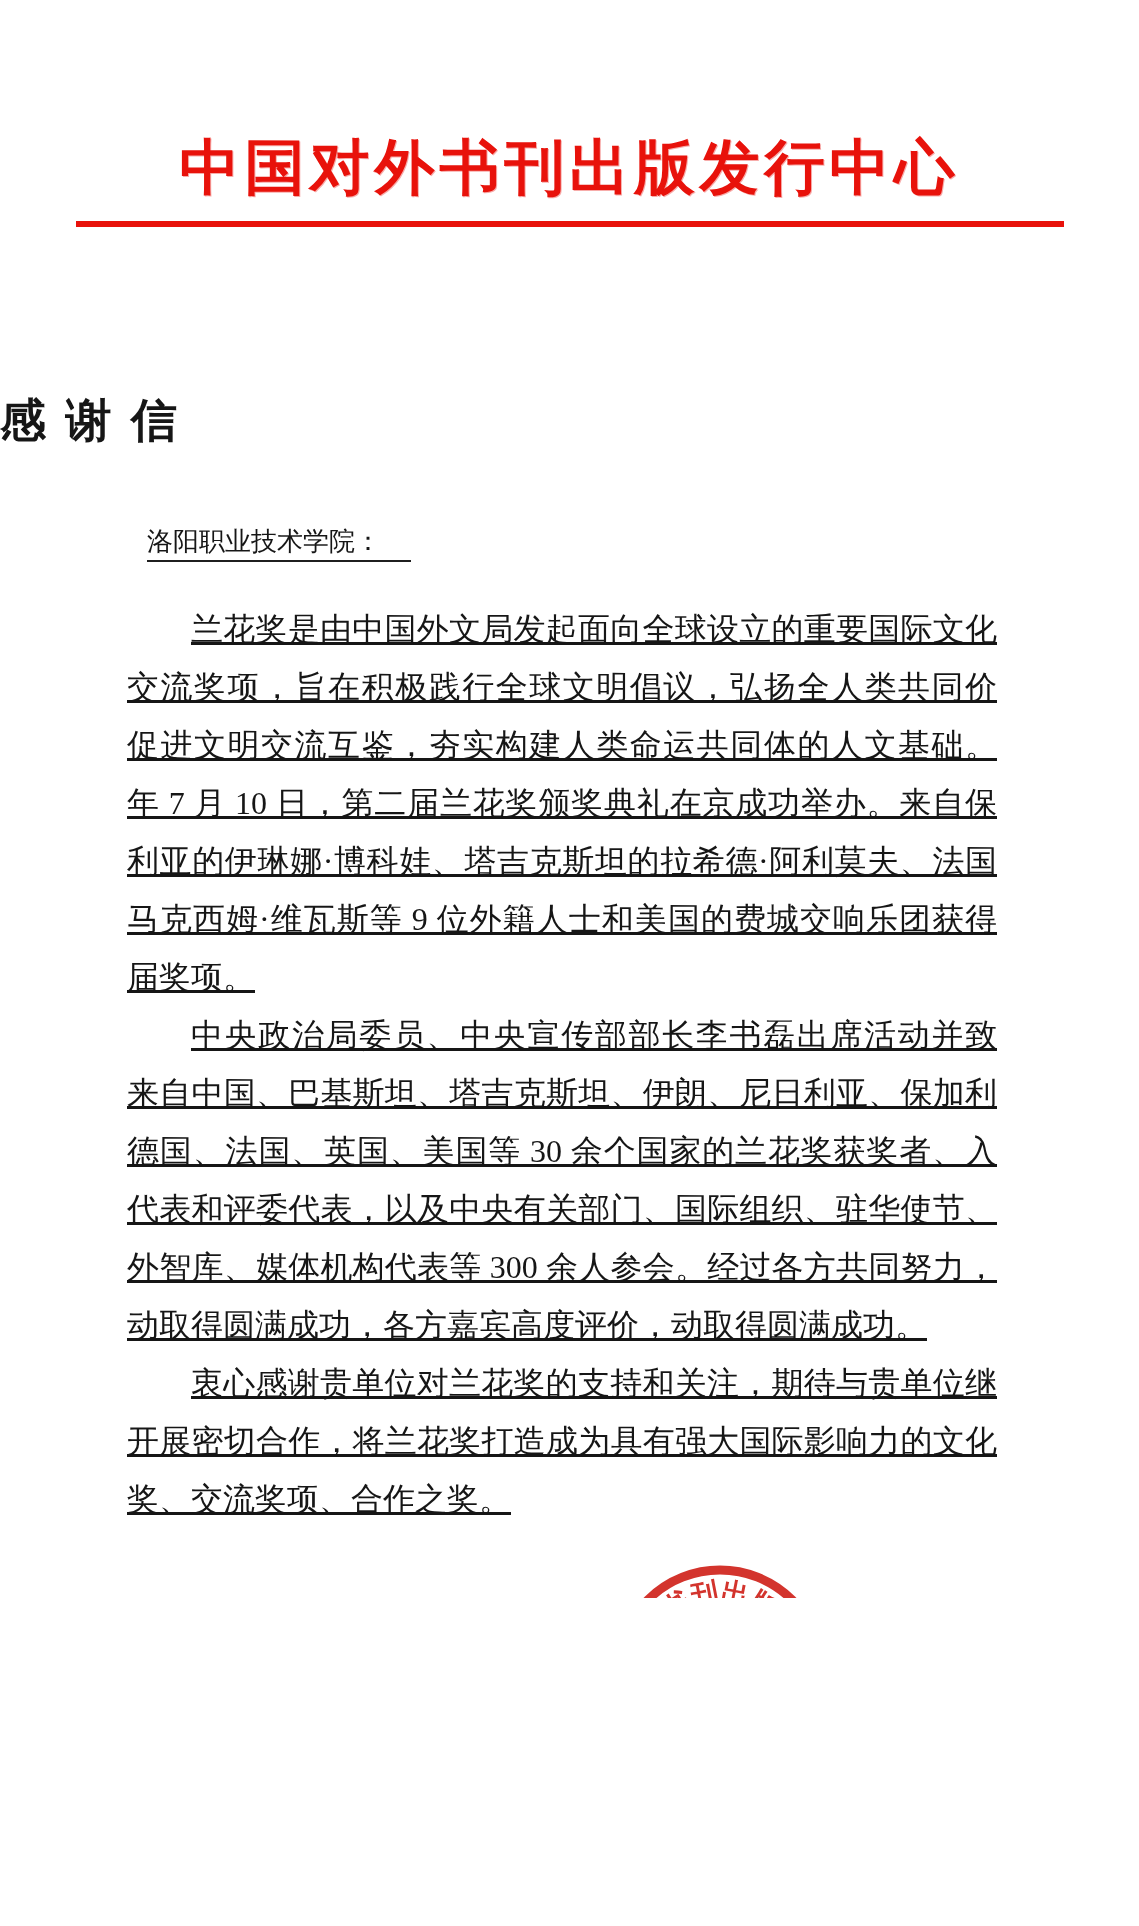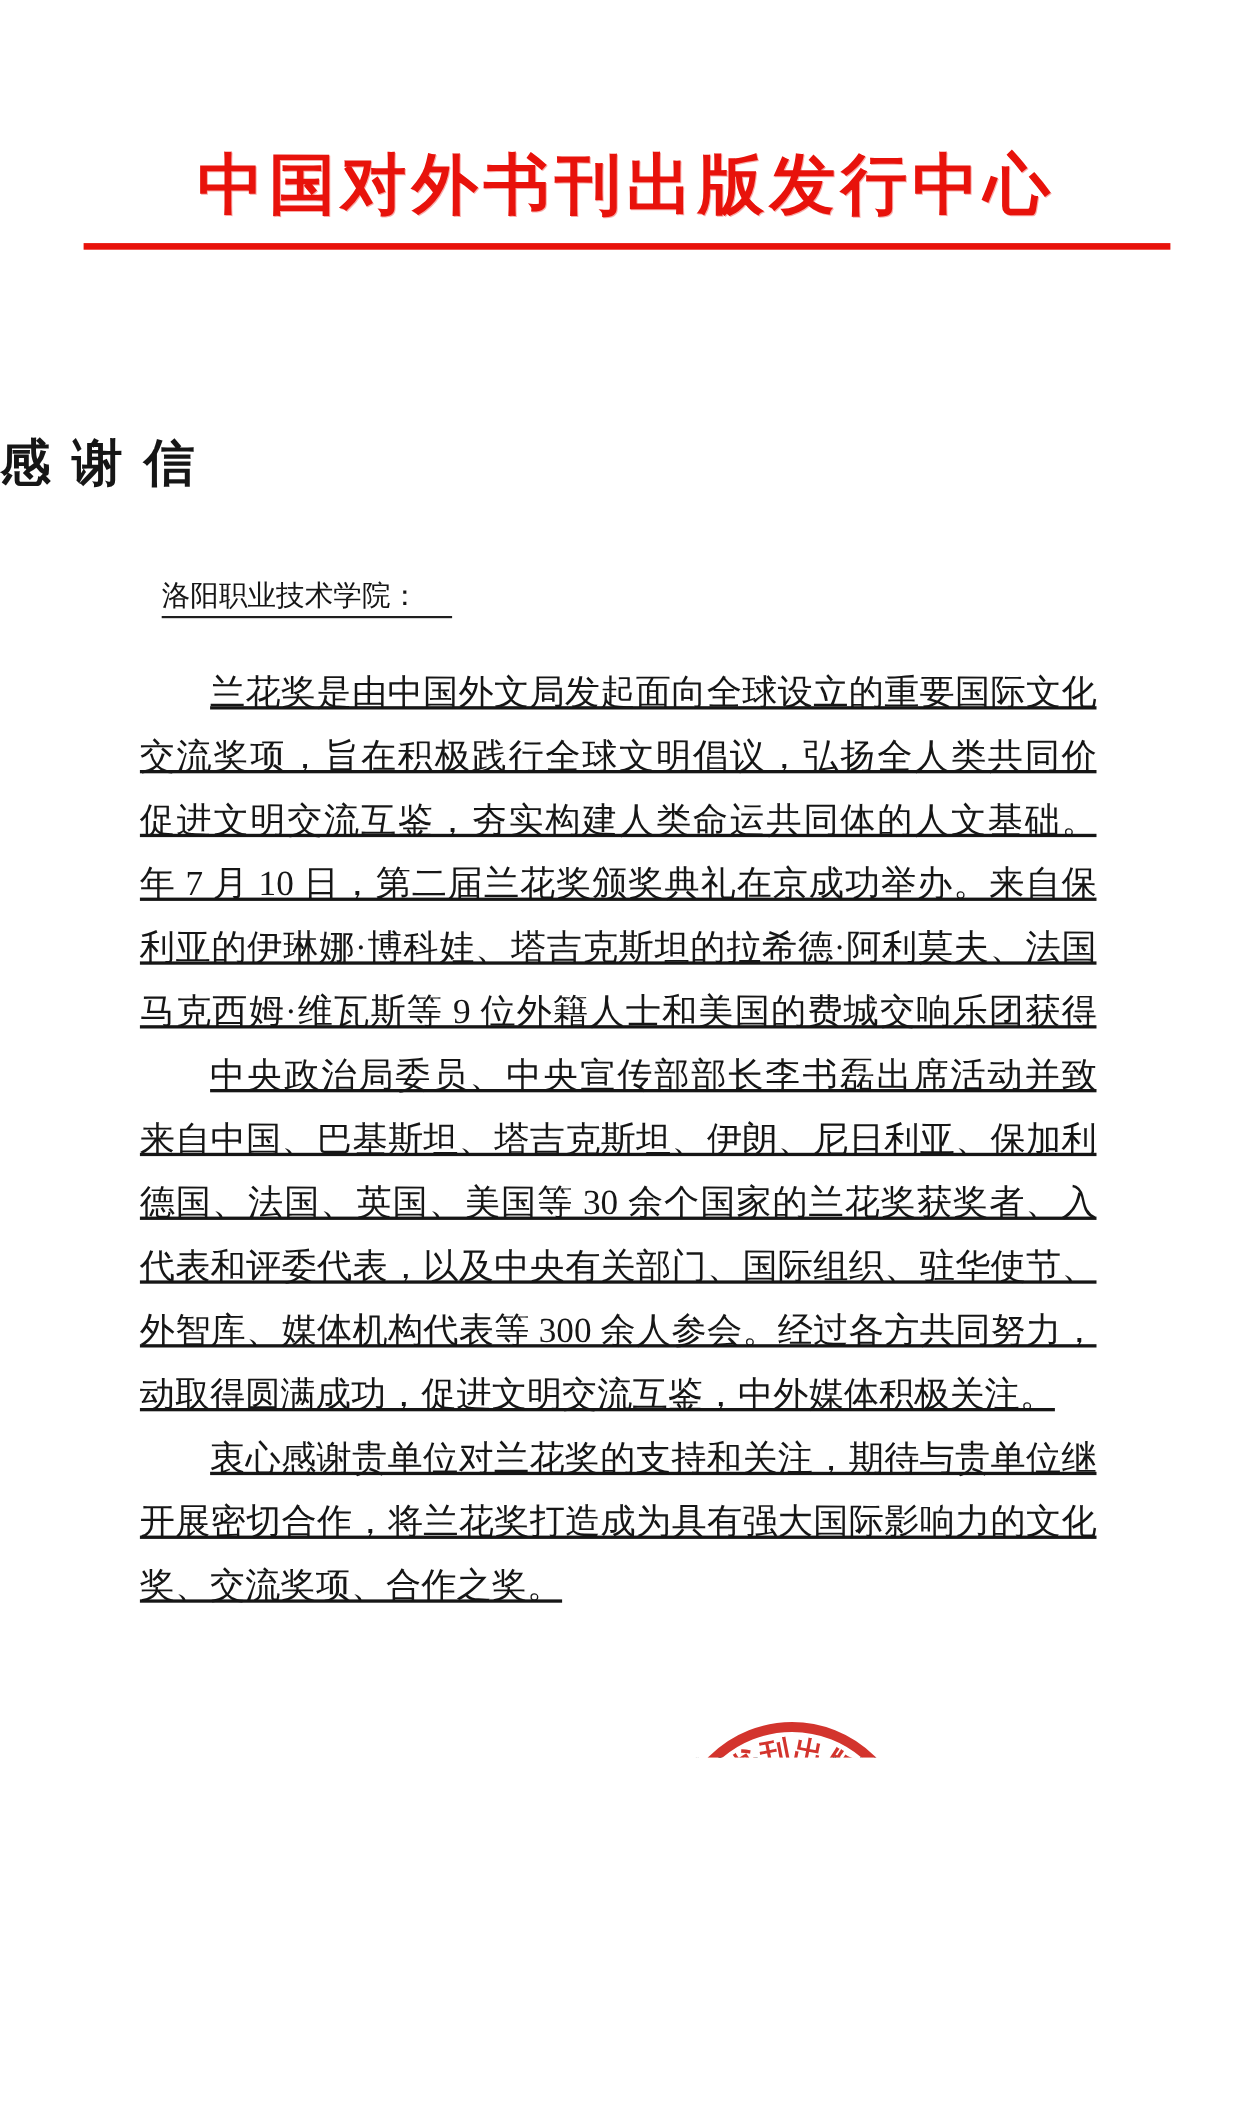--- a/index.html
+++ b/index.html
@@ -83,27 +83,28 @@
   </div>
 
   <div class="body-text">
 
     <div class="bline indent fill">兰花奖是由中国外文局发起面向全球设立的重要国际文化</div>
     <div class="bline fill">交流奖项，旨在积极践行全球文明倡议，弘扬全人类共同价值，</div>
     <div class="bline fill">促进文明交流互鉴，夯实构建人类命运共同体的人文基础。2025</div>
     <div class="bline fill">年 7 月 10 日，第二届兰花奖颁奖典礼在京成功举办。来自保加</div>
     <div class="bline fill">利亚的伊琳娜·博科娃、塔吉克斯坦的拉希德·阿利莫夫、法国的</div>
     <div class="bline fill">马克西姆·维瓦斯等 9 位外籍人士和美国的费城交响乐团获得本</div>
+    <div class="bline">届奖项。</div>
 
     <div class="bline indent fill">中央政治局委员、中央宣传部部长李书磊出席活动并致辞。</div>
     <div class="bline fill">来自中国、巴基斯坦、塔吉克斯坦、伊朗、尼日利亚、保加利亚、</div>
     <div class="bline fill">德国、法国、英国、美国等 30 余个国家的兰花奖获奖者、入围</div>
     <div class="bline fill">代表和评委代表，以及中央有关部门、国际组织、驻华使节、中</div>
     <div class="bline fill">外智库、媒体机构代表等 300 余人参会。经过各方共同努力，活</div>
-    <div class="bline">动取得圆满成功，促进文明交流互鉴，中外媒体积极关注。</div>
+    <div class="bline">动取得圆满成功，各方嘉宾高度评价，动取得圆满成功。</div>
 
     <div class="bline indent fill">衷心感谢贵单位对兰花奖的支持和关注，期待与贵单位继续</div>
     <div class="bline fill">开展密切合作，将兰花奖打造成为具有强大国际影响力的文化之</div>
     <div class="bline">奖、交流奖项、合作之奖。</div>
   </div>
 
   <div class="sig-line sig-signer">媒体机构代表等</div>
   <div class="sig-line sig-org">中国对外书刊出版发行中心（代章）</div>
   <div class="sig-line sig-date">2025 年 8 月 4 日</div>
 

